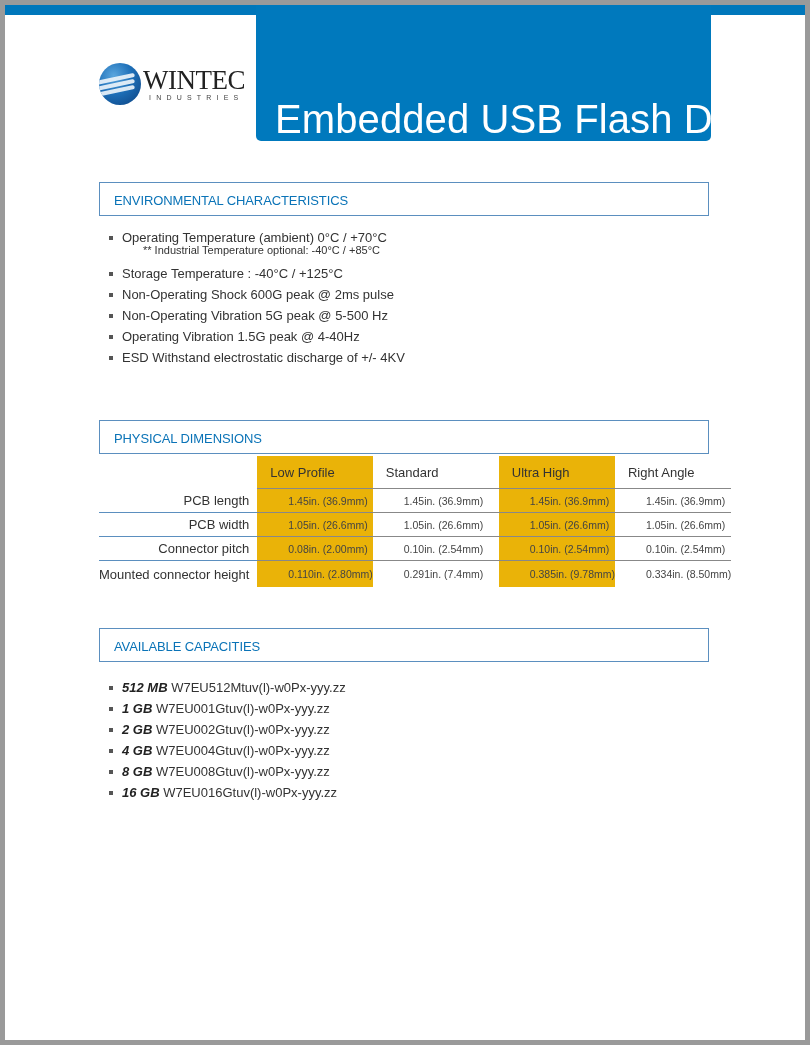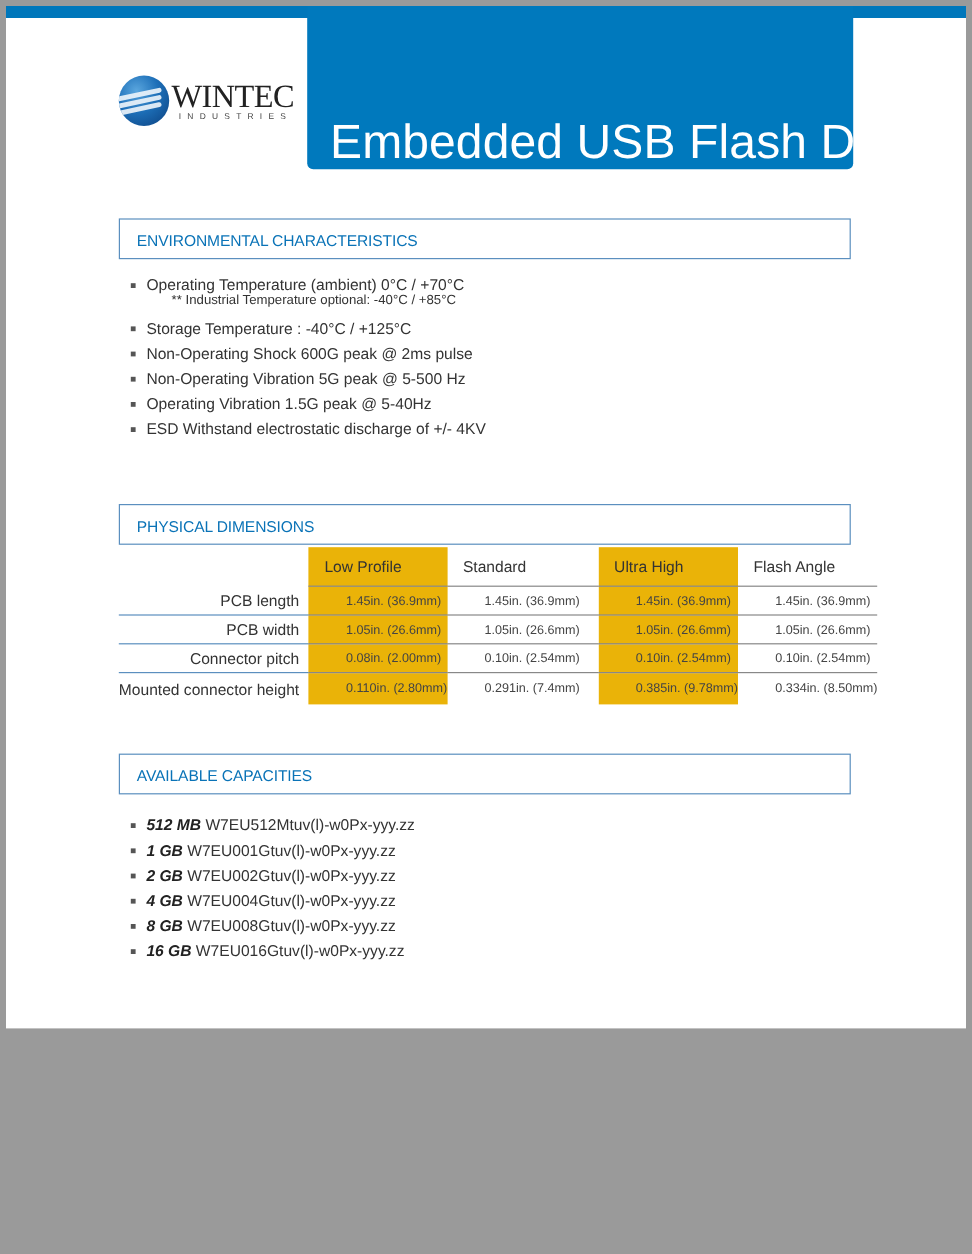--- a/index.html
+++ b/index.html
@@ -1,17 +1,17 @@
 <!DOCTYPE html>
 <html><head>
 <meta charset="utf-8">
 <style>
   html, body { margin:0; padding:0; }
   body { width:810px; height:1045px; background:#9a9a9a; position:relative; overflow:hidden; font-family:"Liberation Sans", sans-serif; }
-  .page { position:absolute; left:5px; top:5px; width:800px; height:852px; background:#ffffff; }
+  .page { position:absolute; left:5px; top:5px; width:800px; height:1035px; background:#ffffff; }
   .topbar { position:absolute; left:0; top:0; width:800px; height:10px; background:#0077bb; }
   .titlebox { position:absolute; left:251px; top:0; width:455px; height:136px; background:#0079bd; border-radius:0 0 5px 5px; }
   .title { position:absolute; left:19px; top:92px; color:#ffffff; font-size:40px; letter-spacing:0.1px; white-space:nowrap; }
   .logo { position:absolute; left:94px; top:58px; width:150px; height:44px; }
   .logo .globe { position:absolute; left:0; top:0; width:42px; height:42px; border-radius:50%; background:radial-gradient(circle at 35% 30%, #5aa6de 0%, #1d6fb8 45%, #0b3f7d 100%); overflow:hidden; }
   .logo .globe span { position:absolute; left:-4px; width:40px; height:4px; background:#eef5fb; border-radius:4px; transform:rotate(-12deg); opacity:0.9; }
   .logo .brand { position:absolute; left:44px; top:2px; font-family:"Liberation Serif", serif; font-size:27px; color:#222; letter-spacing:-0.5px; }
   .logo .sub { position:absolute; left:50px; top:31px; font-size:7px; color:#444; letter-spacing:5.2px; }
   .section { position:absolute; left:94px; width:610px; height:34px; border:1px solid #5b8fbf; box-sizing:border-box; }
   .section .st { position:absolute; left:14px; top:10px; color:#0a73b7; font-size:13px; font-weight:normal; letter-spacing:-0.1px; }
@@ -53,35 +53,35 @@
   </div>
 
   <div class="section" style="top:177px;">
     <div class="st">ENVIRONMENTAL CHARACTERISTICS</div>
   </div>
   <ul class="bl" style="top:222px;">
     <li class="tall"><span class="bullet"></span><span>Operating Temperature (ambient) 0°C / +70°C</span><span class="note">** Industrial Temperature optional:  -40°C / +85°C</span></li>
     <li><span class="bullet"></span><span>Storage Temperature : -40°C / +125°C</span></li>
     <li><span class="bullet"></span><span>Non-Operating Shock 600G peak @ 2ms pulse</span></li>
     <li><span class="bullet"></span><span>Non-Operating Vibration 5G peak @ 5-500 Hz</span></li>
-    <li><span class="bullet"></span><span>Operating Vibration 1.5G peak @ 5-40Hz</span></li>
+    <li><span class="bullet"></span><span>Operating Vibration 1.5G peak @ 4-40Hz</span></li>
     <li><span class="bullet"></span><span>ESD Withstand electrostatic discharge of +/- 4KV</span></li>
   </ul>
 
   <div class="section" style="top:415px;">
     <div class="st">PHYSICAL DIMENSIONS</div>
   </div>
   <table class="dim">
     <tbody>
         <tr class="hdr">
       <td class="lbl" style="border-bottom:none"></td>
       <th class="shade c1">Low Profile</th>
       <th class="c2">Standard</th>
       <th class="shade c3">Ultra High</th>
-      <th class="c4">Flash Angle</th>
+      <th class="c4">Right Angle</th>
     </tr>
     <tr>
       <td class="lbl">PCB length</td>
       <td class="v shade">1.45in. (36.9mm)</td>
       <td class="v">1.45in. (36.9mm)</td>
       <td class="v shade">1.45in. (36.9mm)</td>
       <td class="v">1.45in. (36.9mm)</td>
     </tr>
     <tr>
       <td class="lbl">PCB width</td>

